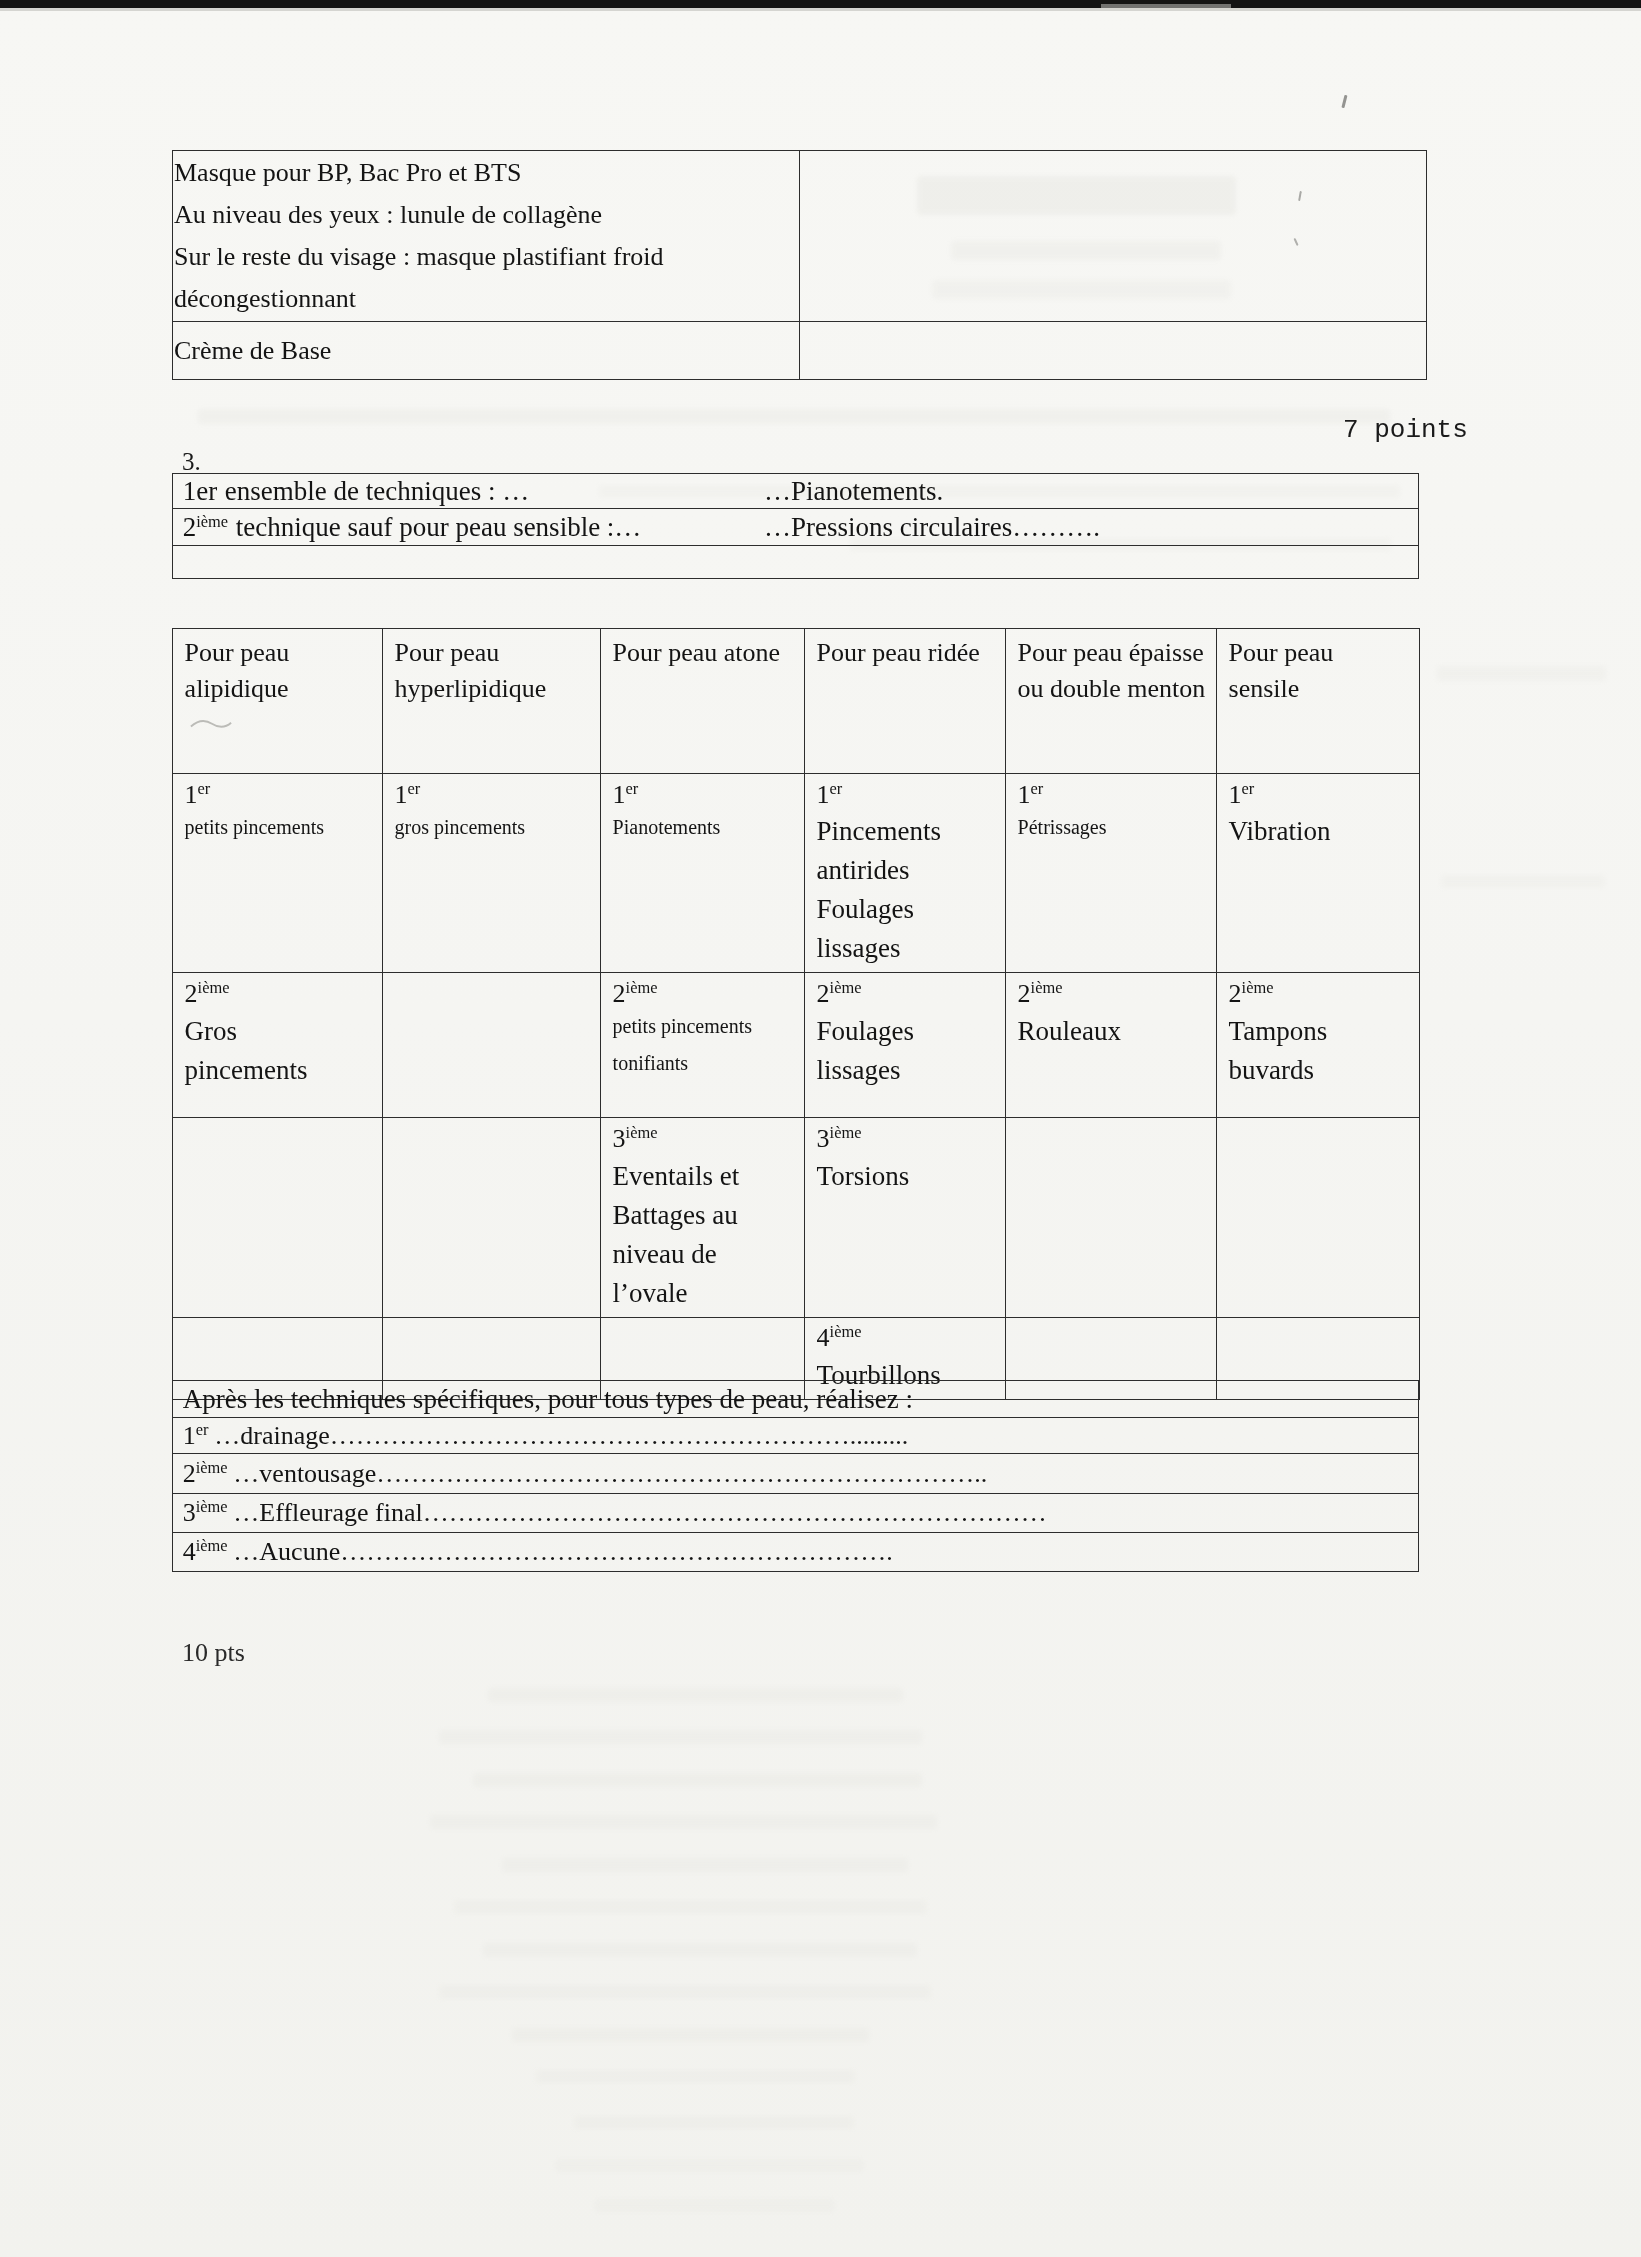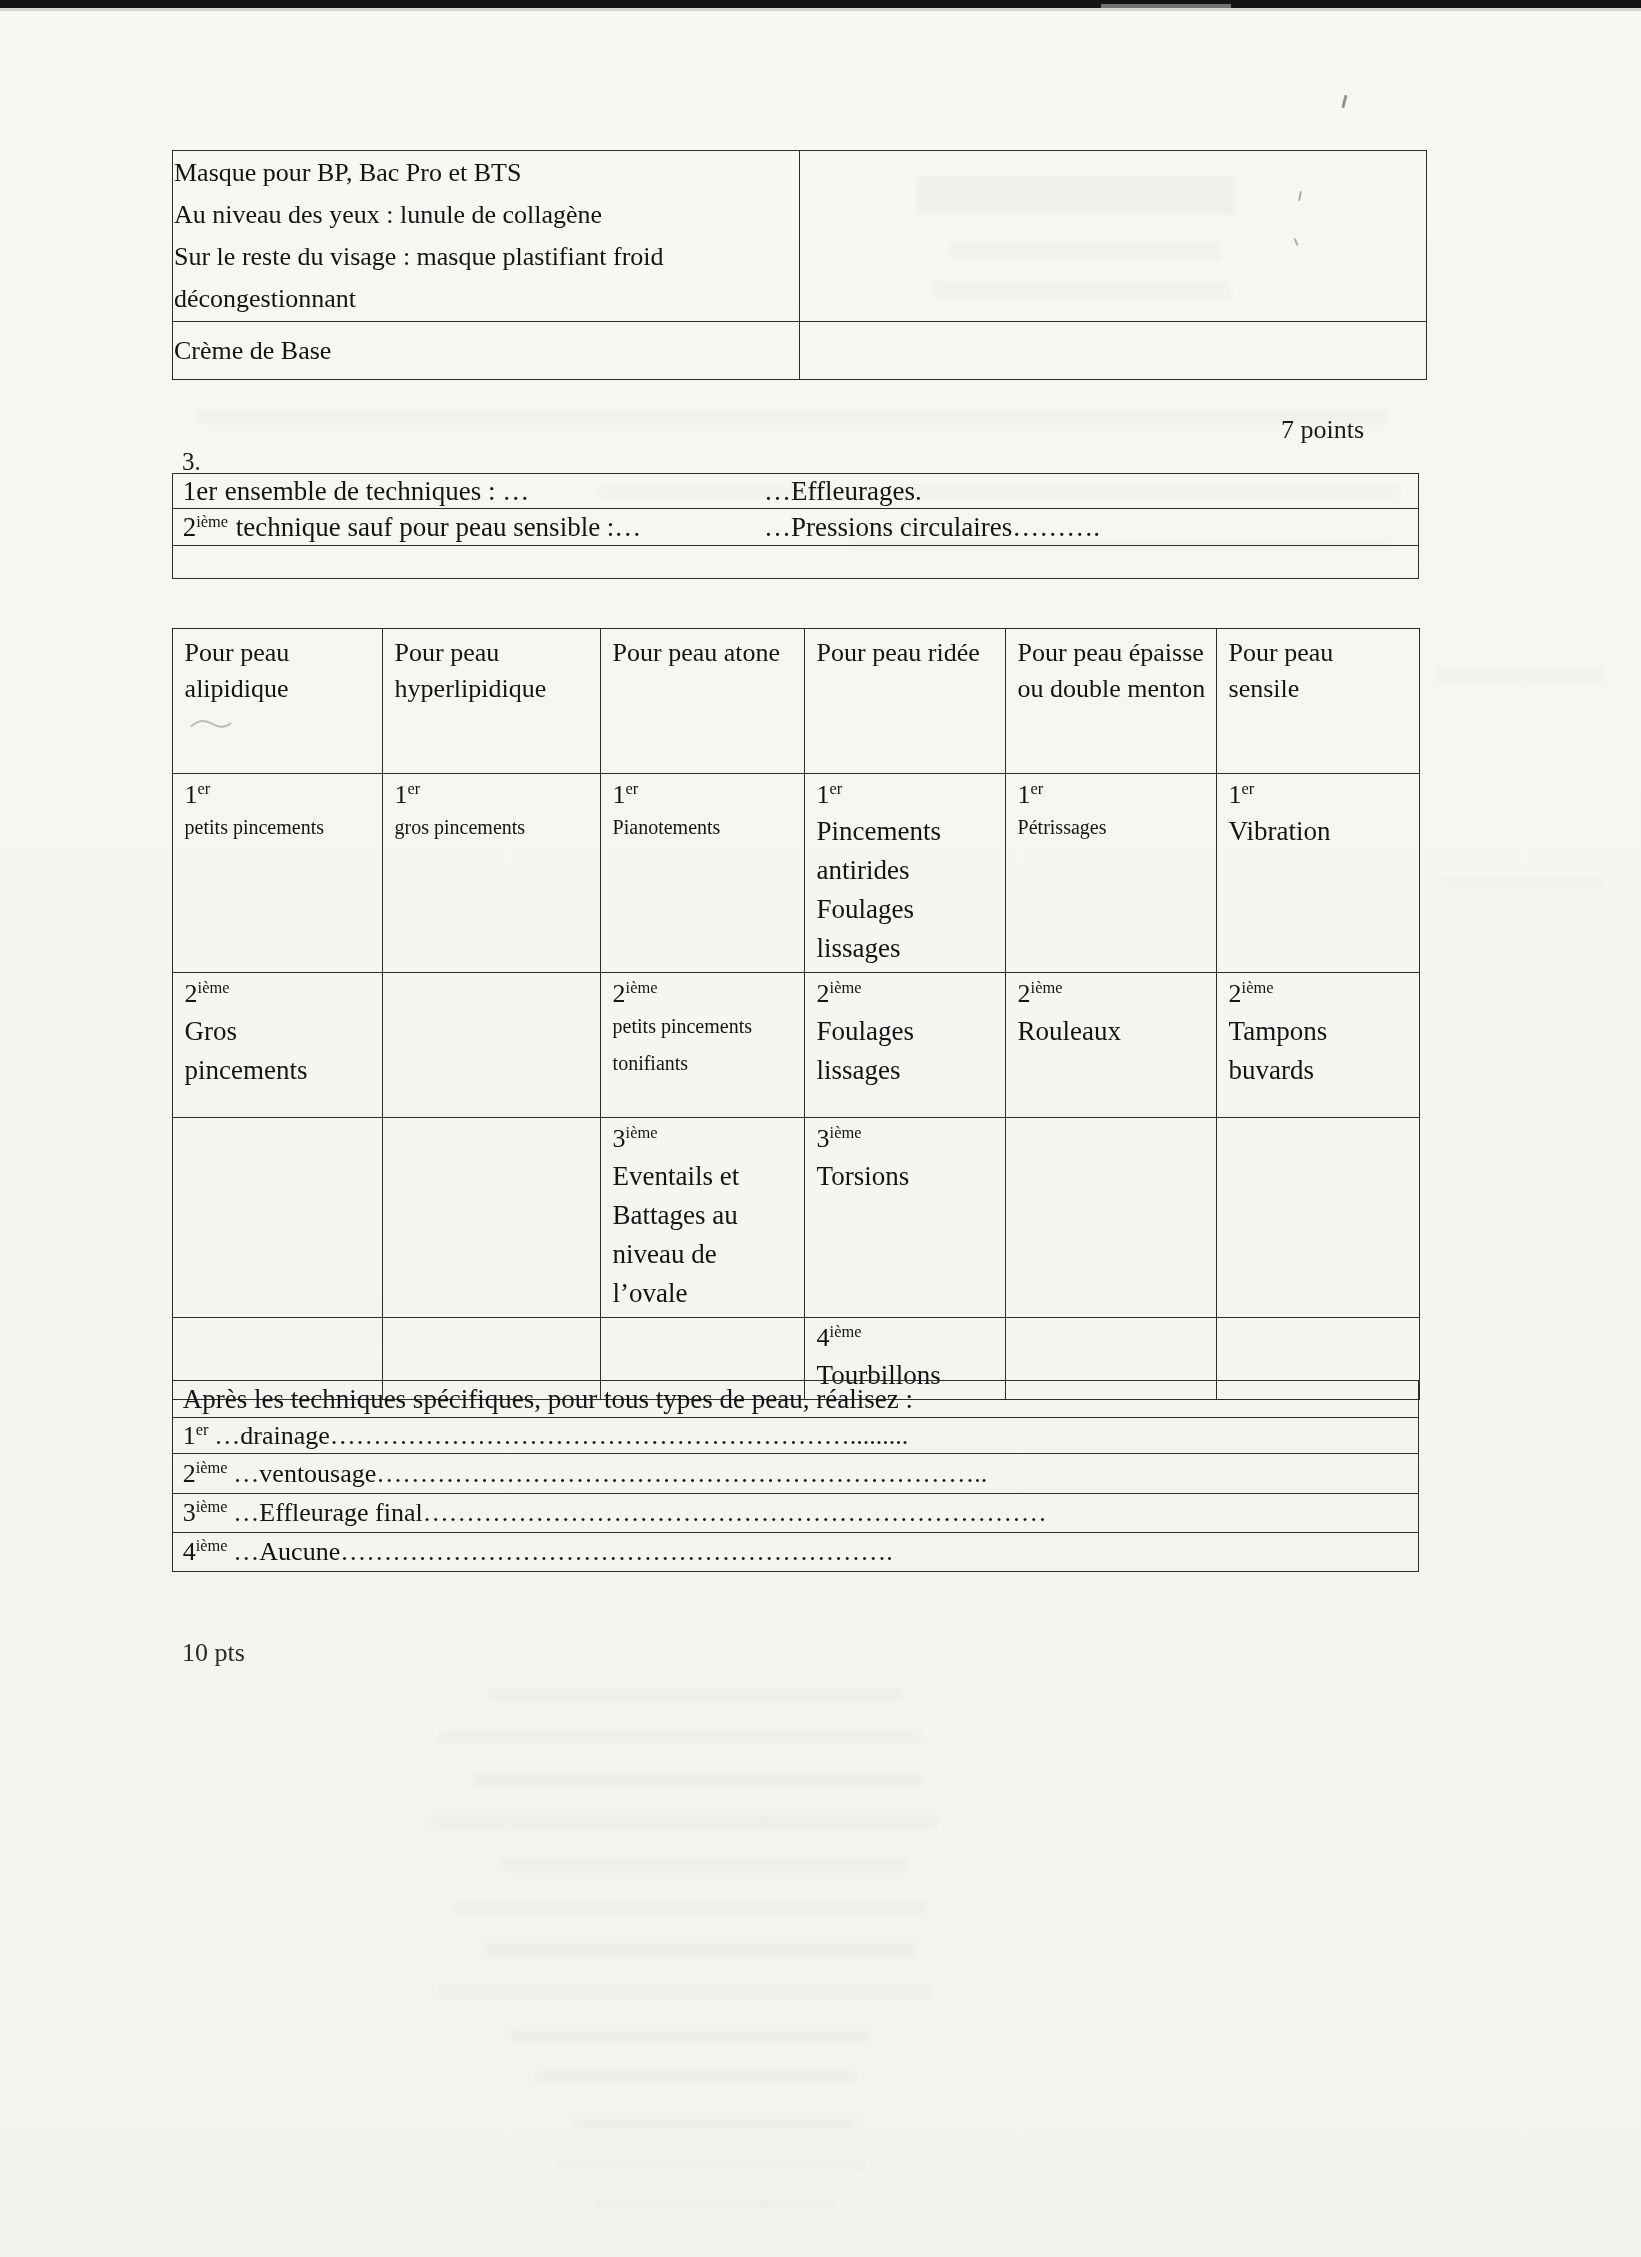--- a/index.html
+++ b/index.html
@@ -26,21 +26,21 @@
   .t1 td { vertical-align: middle; }
   .t1 .cell-text {
     white-space: pre-line; text-align:left;
     font-size: 26px; line-height: 42px; color:#141414;
   }
   .t1 .r1 { height: 167px; }
   .t1 .r2 { height: 58px; }
 
   
   .float-label { position:absolute; font-size:26px; color:#1a1a1a; }
-  .lbl-7points { left:1281px; top:415px; }
+  .lbl-7points { left:1343px; top:415px;font-family:Liberation Mono, monospace; }
   .lbl-q3      { left:182px;  top:448px; font-size:25px; }
   .lbl-10pts   { left:182px;  top:1638px; color:#2a2a2a; }
 
   
   .t2 { left:172px; top:473px; width:1247px; }
   .t2 td { position:relative; vertical-align:middle; padding-left:9.7px; font-size:27px; color:#141414; overflow:visible; }
   .t2 .ra { height:35px; } .t2 .rb { height:37px; } .t2 .rc { height:35px; } .t2 .rd { height:33px; }
   .t2 .answer { position:absolute; left:591px; top:50%; transform:translateY(-50%); white-space:nowrap; }
   .ordn { white-space:nowrap; }
   .ordn sup { font-size:16.4px; vertical-align:8.7px; line-height:0; }
@@ -131,21 +131,21 @@
     </table>
 
   <div class="float-label lbl-7points">7 points</div>
   <div class="float-label lbl-q3">3.</div>
 
   <table class="t2">
     <tbody>
         <tr class="ra">
       <td>
         <span class="ordn"><span>1er</span><sup></sup></span><span>ensemble de techniques : …</span>
-        <span class="answer">…Effleurages.</span>
+        <span class="answer">…Pianotements.</span>
       </td>
     </tr>
     <tr class="rb">
       <td>
         <span class="ordn"><span>2</span><sup>ième</sup></span><span>technique sauf pour peau sensible :…</span>
         <span class="answer">…Pressions circulaires……….</span>
       </td>
     </tr>
     <tr class="rd">
       <td></td>

